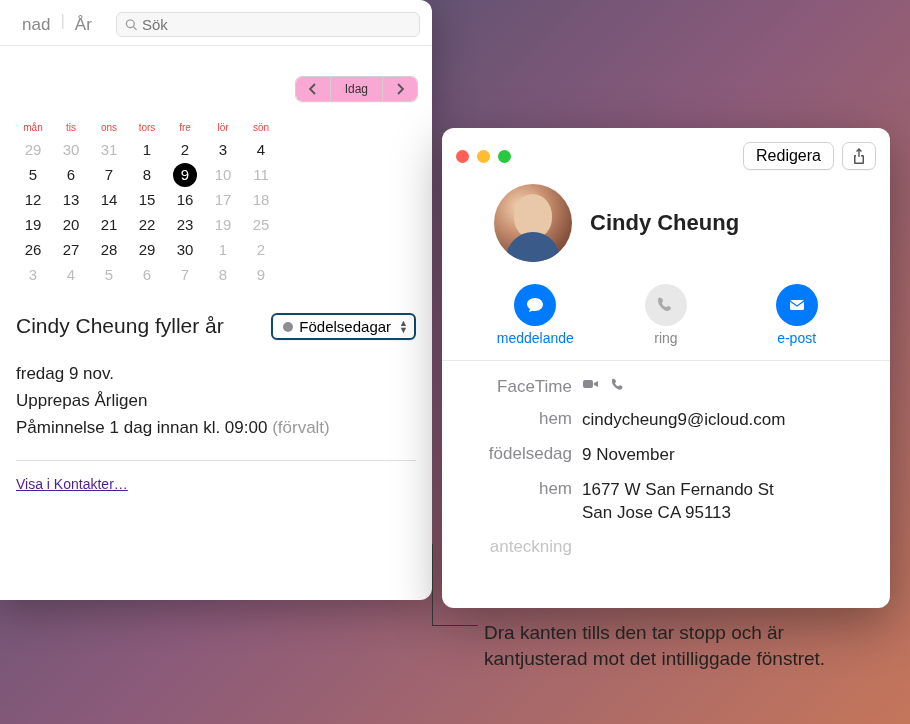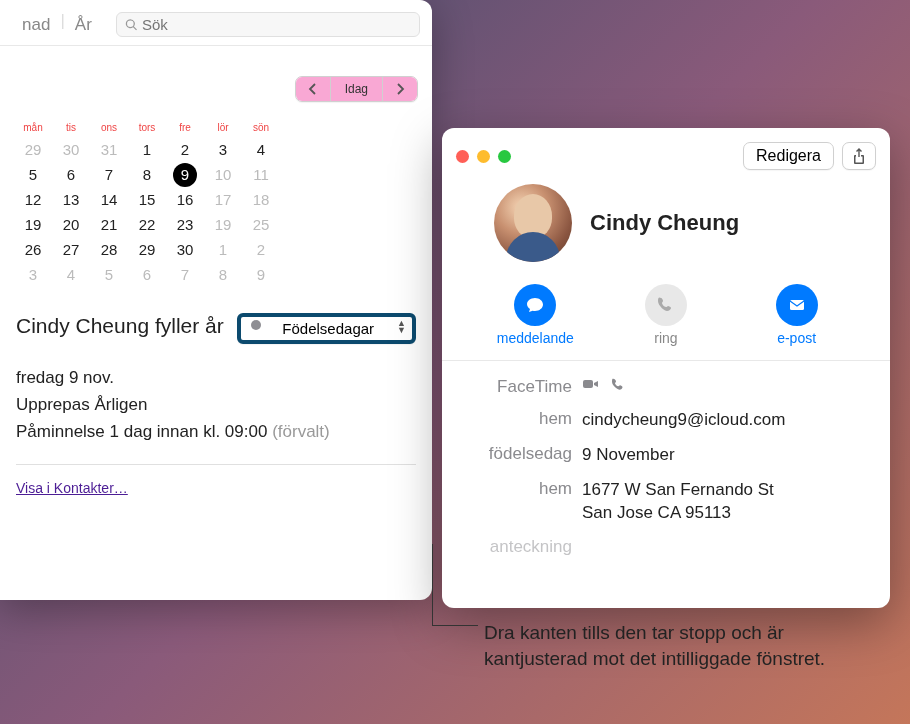--- a/index.html
+++ b/index.html
@@ -129,28 +129,28 @@
     }
     .event-title {
       font-size: 21px;
       font-weight: 500;
       color: #222;
       line-height: 1.25;
       flex: 1;
     }
     .cal-select {
       display: flex;
-      align-items: flex-start;
-      border: 4px solid #0c4a6e;
+      align-items: center;
+      border: 2px solid #0c4a6e;
       border-radius: 6px;
       padding: 3px 6px 3px 10px;
       background: #fff;
       box-shadow: 0 1px 1px rgba(0,0,0,0.05);
       font-size: 15px;
-      gap: 21px;
+      gap: 6px;
     }
     .cal-dot { width: 10px; height: 10px; background: #8e8e93; border-radius: 50%; }
     .cal-chevrons { display: flex; flex-direction: column; font-size: 9px; line-height: 7px; color: #555; margin-left: 2px; }
     
     .event-meta { margin-top: 20px; font-size: 17px; color: #222; line-height: 1.6; }
     .event-meta .muted { color: #999; }
     
     .divider { border: none; border-top: 1px solid #e0e0e0; margin: 18px 0 14px; }
     
     .link { color: #4c1d95; font-size: 14px; text-decoration: underline; cursor: pointer; }

